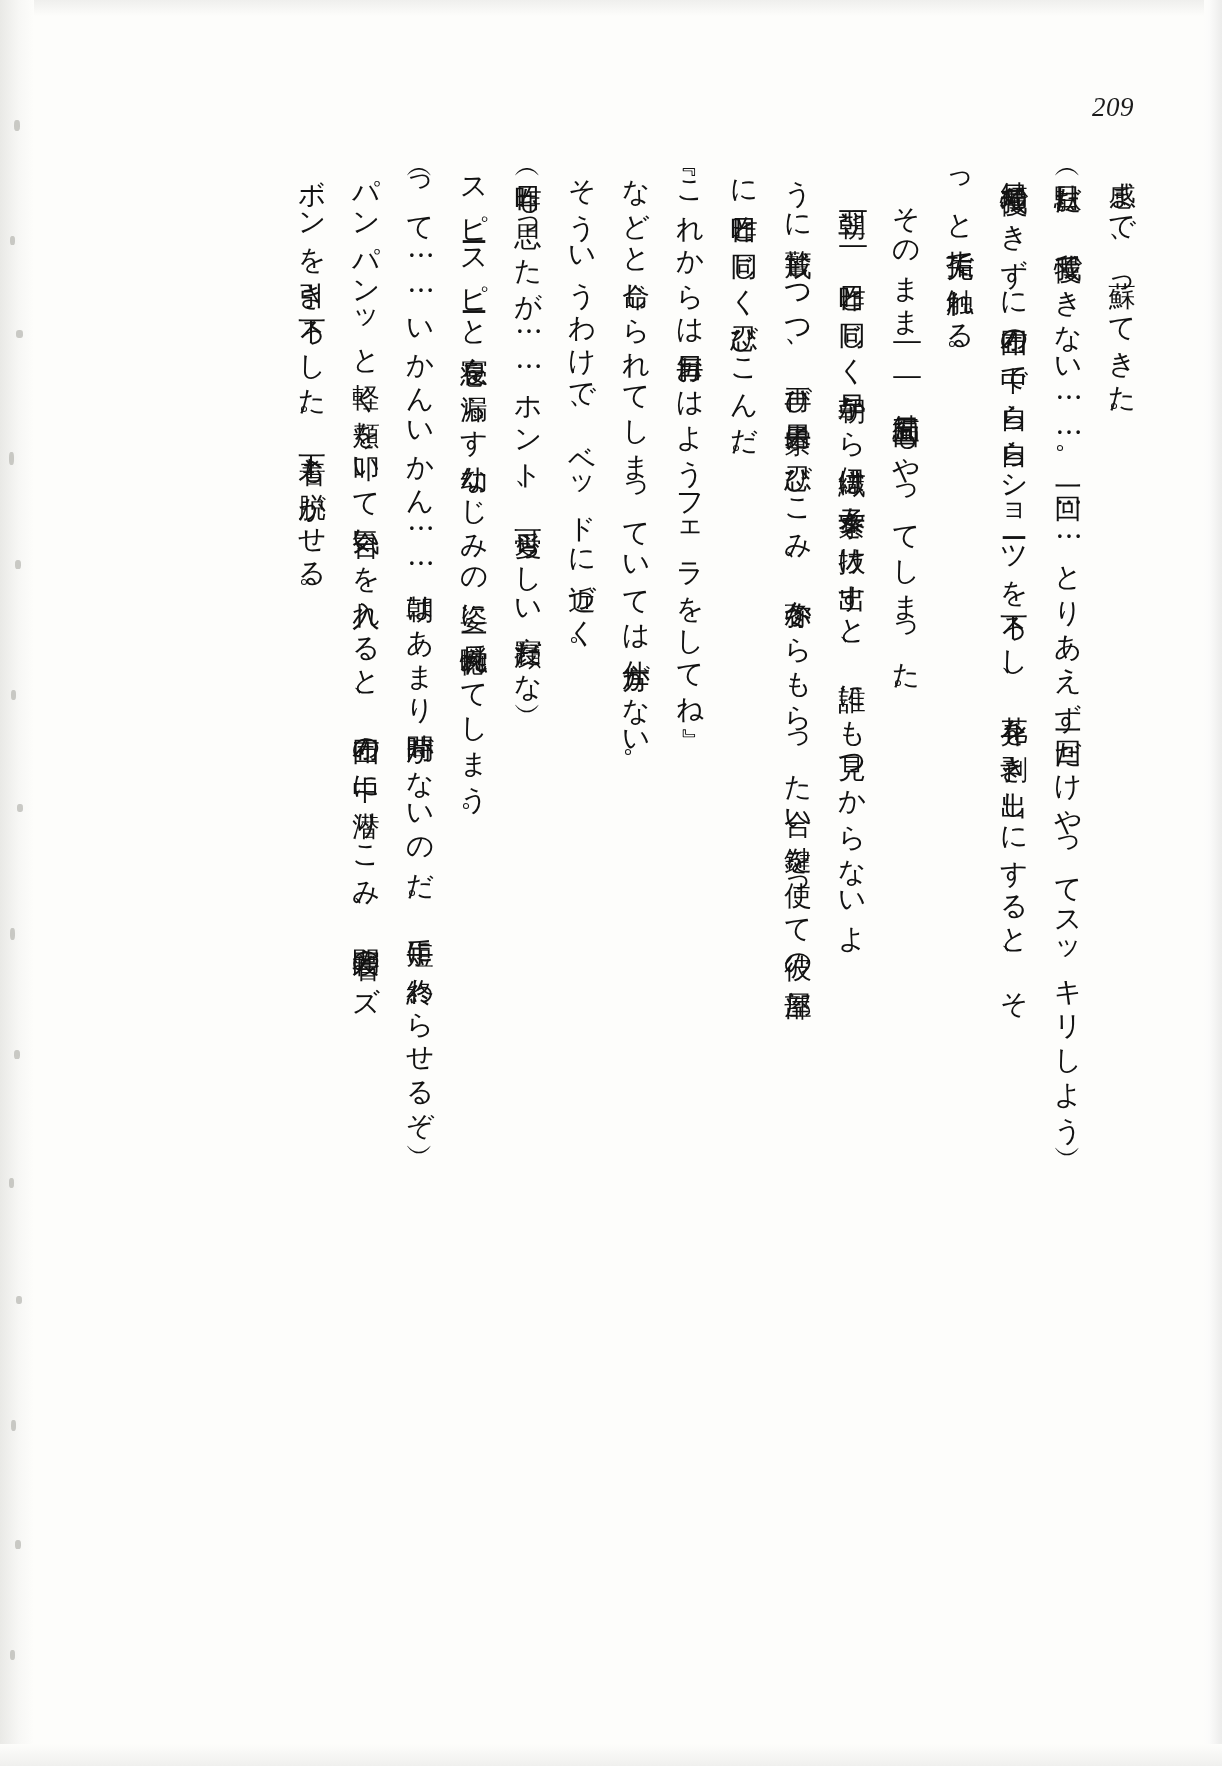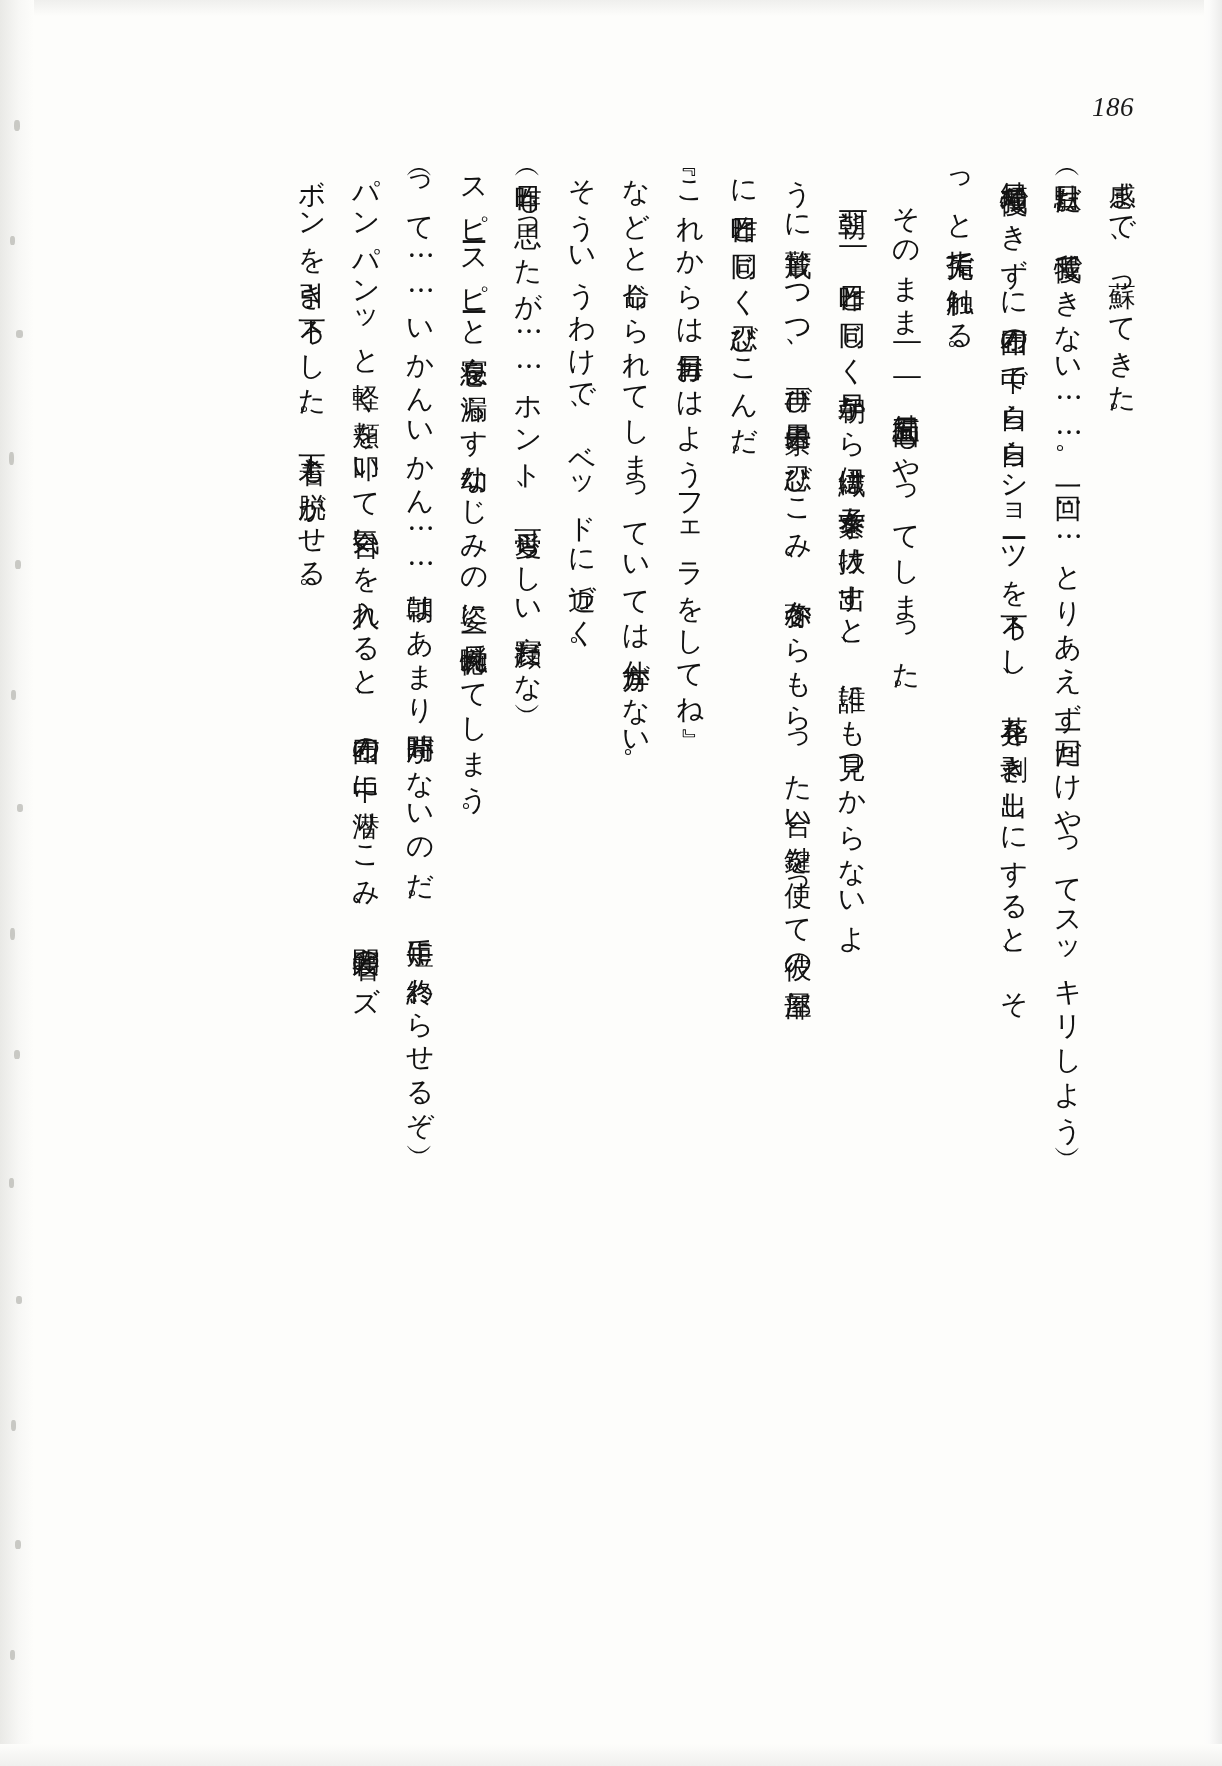--- a/index.html
+++ b/index.html
@@ -115,21 +115,21 @@
   <div class="speck" style="left:11px;top:690px;width:5px;height:10px;"></div>
   <div class="speck" style="left:17px;top:804px;width:6px;height:8px;"></div>
   <div class="speck" style="left:10px;top:928px;width:5px;height:12px;"></div>
   <div class="speck" style="left:14px;top:1050px;width:6px;height:9px;"></div>
   <div class="speck" style="left:9px;top:1178px;width:5px;height:10px;"></div>
   <div class="speck" style="left:16px;top:1296px;width:6px;height:8px;"></div>
   <div class="speck" style="left:11px;top:1420px;width:5px;height:11px;"></div>
   <div class="speck" style="left:15px;top:1540px;width:6px;height:9px;"></div>
   <div class="speck" style="left:10px;top:1650px;width:5px;height:10px;"></div>
 
-  <div class="page-number">186</div>
+  <div class="page-number">209</div>
 
   <div class="body-text">
     <div class="tcol">感まで、蘇ってきた。</div>
     <div class="tcol">（駄目だ。我慢できない……。一回……とりあえず一回だけやってスッキリしよう）</div>
     <div class="tcol">結局我慢できずに布団の中で自ら自らショーツを下ろし、花弁を剥き出しにすると、そ</div>
     <div class="tcol">っと指先で触れる。</div>
     <div class="tcol indent">そのまま――結局五回もやってしまった。</div>
     <div class="tcol indent">翌朝――昨日と同じく早朝から伊織は女子寮を抜け出すと、誰にも見つからないよ</div>
     <div class="tcol">うに警戒しつつ、再び男子寮に忍びこみ、冬弥からもらった合い鍵を使って彼の部屋</div>
     <div class="tcol">に昨日と同じく忍びこんだ。</div>

